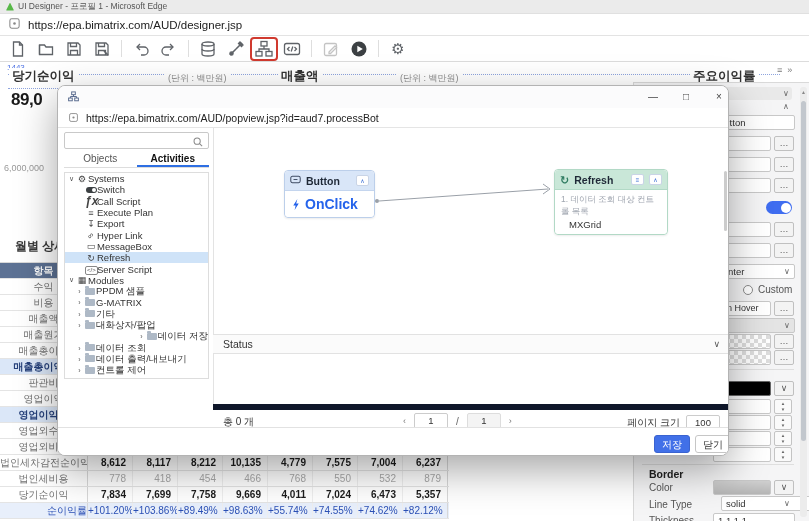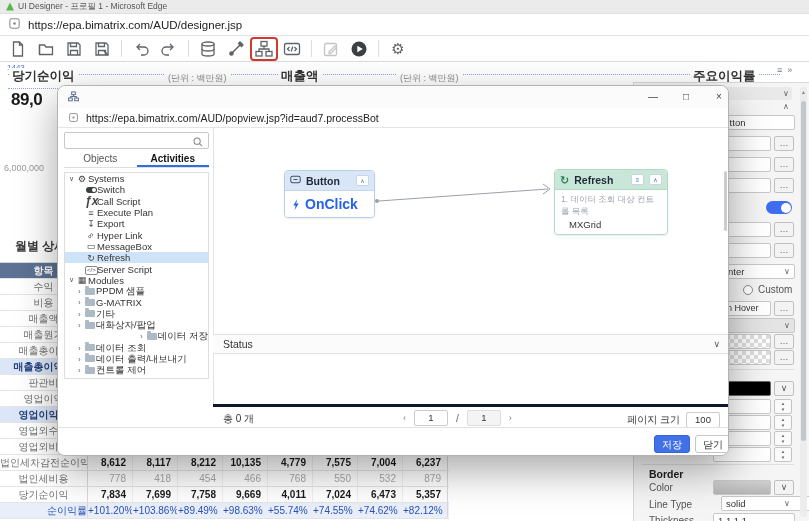--- a/index.html
+++ b/index.html
@@ -105,21 +105,21 @@
   .nicon{font-size:9px;color:#3f4c63;line-height:10px;flex:none;}
   .evt{display:flex;align-items:center;gap:5px;padding:5px 7px;}
   .evt span{font-size:14px;color:#2563eb;font-weight:bold;}
   .rline1{font-size:8.5px;color:#a0a6b0;padding:4px 6px 1px;}
   .rline2{font-size:9.5px;color:#333;padding:0 6px 4px 14px;}
 
   
   .statusbar{position:absolute;left:155px;top:248px;width:517px;height:20px;background:#fbfbfb;border-top:1px solid #e2e2e2;border-bottom:1px solid #e2e2e2;display:flex;align-items:center;padding:0 10px;}
   .statusbar .st{font-size:10.5px;color:#333;flex:1;}
   .statusbar .chev{font-size:9px;color:#555;}
-  .pager{position:absolute;left:155px;top:318px;width:517px;height:23px;border-top:3px solid #0f172a;}
+  .pager{position:absolute;left:155px;top:318px;width:517px;height:23px;border-top:6px solid #0f172a;}
   .pager .tot{position:absolute;left:10px;top:5px;font-size:10px;color:#333;}
   .pgnav{position:absolute;left:190px;top:3px;display:flex;align-items:center;gap:8px;}
   .pgnav .ar{font-size:9px;color:#777;}
   .pgbox{width:34px;height:16px;border:1px solid #ccc;border-radius:2px;background:#fff;font-size:9.5px;color:#333;text-align:center;line-height:14px;}
   .pgbox.ro{background:#f4f4f4;border-color:#ddd;}
   .psize{position:absolute;right:10px;top:5px;display:flex;align-items:center;gap:6px;}
   .psize .pl{font-size:10px;color:#333;}
   .dlg-footer{position:absolute;left:0;top:341px;width:100%;height:30px;background:#fff;border-top:1px solid #e2e2e2;}
   .btn{position:absolute;top:7px;width:36px;height:18px;border-radius:3px;font-size:10px;text-align:center;line-height:17px;}
   .btn-save{left:596px;background:#4170e8;color:#fff;border:1px solid #3a63d0;font-weight:normal;}

